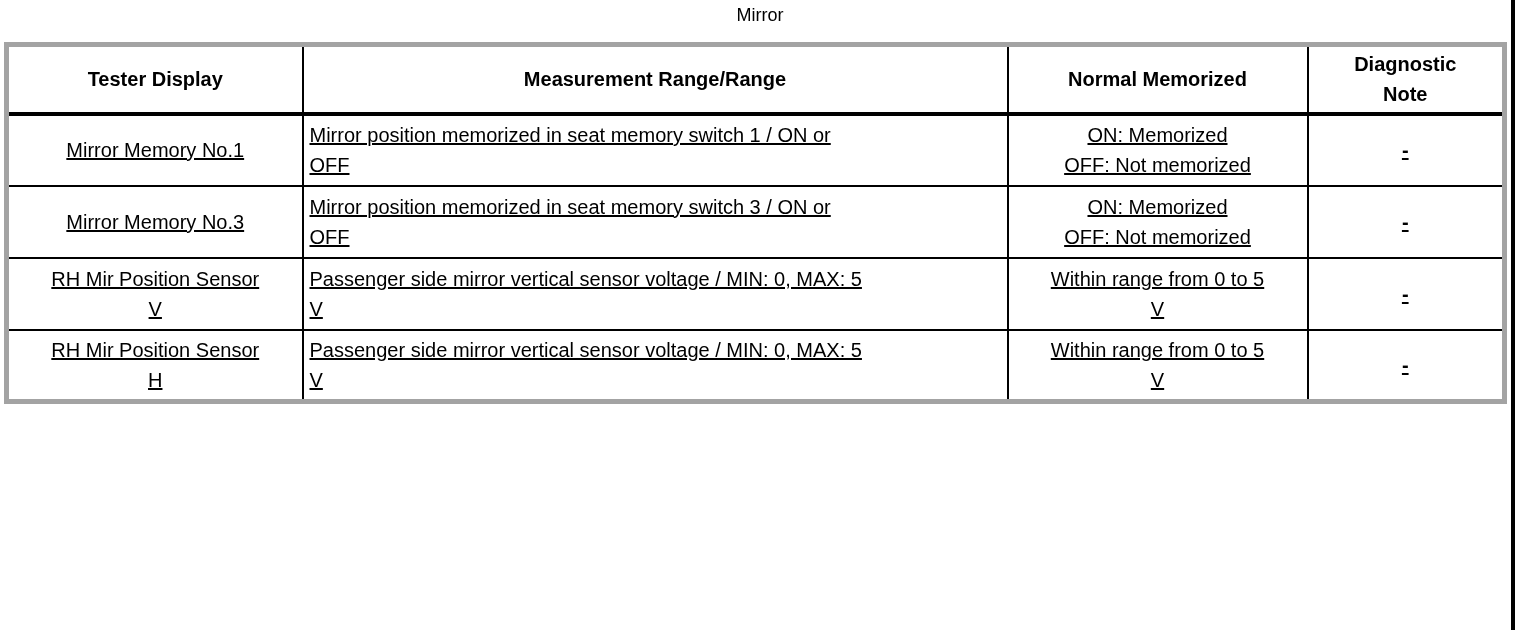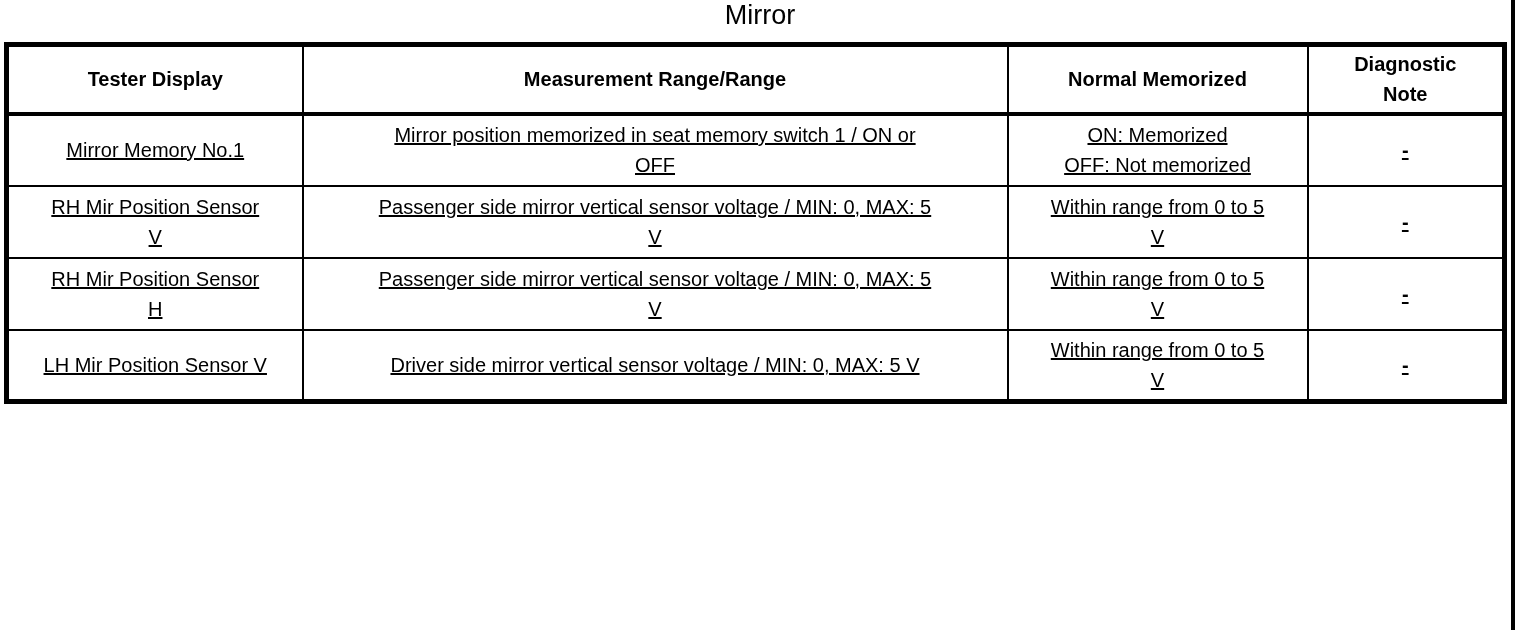--- a/index.html
+++ b/index.html
@@ -11,32 +11,32 @@
     font-family: "Liberation Sans", "DejaVu Sans", sans-serif;
     color: #000000;
     overflow: hidden;
   }
   .page-title {
     position: absolute;
     top: 3px;
     left: 0;
     width: 1520px;
     text-align: center;
-    font-size: 27px;
+    font-size: 18px;
     line-height: 24px;
     color: #000000;
   }
   table.spec-table {
     position: absolute;
     left: 4px;
     top: 42px;
     width: 1498px;
     border-collapse: collapse;
     table-layout: fixed;
-    border: 5px solid #000000;
+    border: 5px solid #a3a3a3;
     background: #ffffff;
   }
   table.spec-table th,
   table.spec-table td {
     border: 2px solid #000000;
     font-size: 20px;
     line-height: 30px;
     vertical-align: middle;
     white-space: pre-line;
     padding: 2px 6px;
@@ -44,21 +44,21 @@
     color: #000000;
   }
   table.spec-table thead tr { height: 69px; }
   table.spec-table tbody tr { height: 72px; text-decoration: underline; }
   table.spec-table thead th {
     font-weight: bold;
     text-align: center;
     border-bottom-width: 4px;
   }
   td.col-tester   { text-align: center; }
-  td.col-measure  { text-align: center; }
+  td.col-measure  { text-align: left; }
   td.col-normal   { text-align: center; }
   td.col-diag     { text-align: center; font-weight: bold; }
   .page-right-border {
     position: absolute;
     left: 1511px;
     top: 0;
     width: 4px;
     height: 630px;
     background: #000000;
   }
@@ -89,42 +89,43 @@
     <tbody>
       <tr>
         <td class="col-tester">Mirror Memory No.1</td>
         <td class="col-measure">Mirror position memorized in seat memory switch 1 / ON or
 OFF</td>
         <td class="col-normal">ON: Memorized
 OFF: Not memorized</td>
         <td class="col-diag">-</td>
       </tr>
       <tr>
+        <td class="col-tester">Mirror Memory No.3</td>
+        <td class="col-measure">Mirror position memorized in seat memory switch 3 / ON or
+OFF</td>
+        <td class="col-normal">ON: Memorized
+OFF: Not memorized</td>
+        <td class="col-diag">-</td>
+      </tr>
+      <tr>
         <td class="col-tester">RH Mir Position Sensor
 V</td>
         <td class="col-measure">Passenger side mirror vertical sensor voltage / MIN: 0, MAX: 5
 V</td>
         <td class="col-normal">Within range from 0 to 5
 V</td>
         <td class="col-diag">-</td>
       </tr>
       <tr>
         <td class="col-tester">RH Mir Position Sensor
 H</td>
         <td class="col-measure">Passenger side mirror vertical sensor voltage / MIN: 0, MAX: 5
 V</td>
         <td class="col-normal">Within range from 0 to 5
 V</td>
         <td class="col-diag">-</td>
       </tr>
-      <tr>
-        <td class="col-tester">LH Mir Position Sensor V</td>
-        <td class="col-measure">Driver side mirror vertical sensor voltage / MIN: 0, MAX: 5 V</td>
-        <td class="col-normal">Within range from 0 to 5
-V</td>
-        <td class="col-diag">-</td>
-      </tr>
     </tbody>
   </table>
 
   <div class="page-right-border"></div>
 
 </div>
 
 </body></html>

